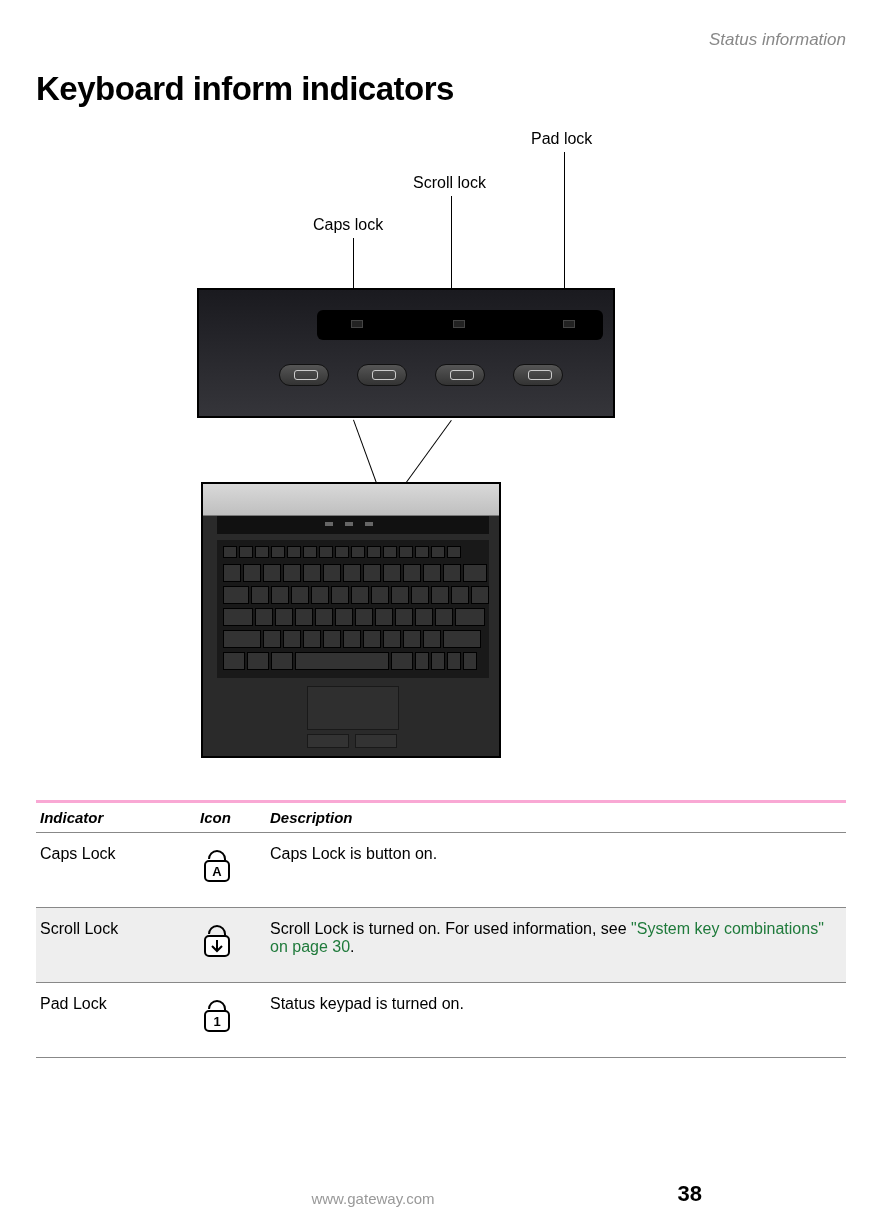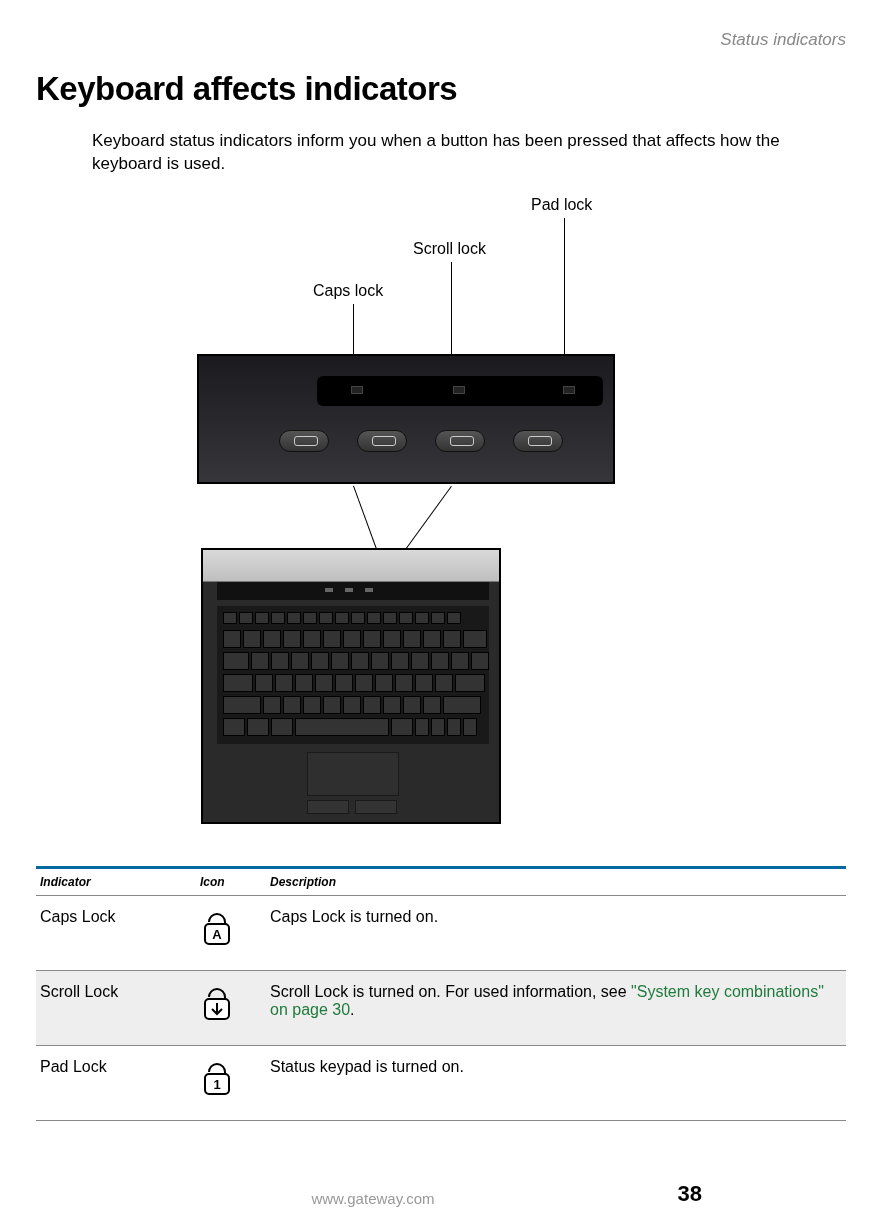--- a/index.html
+++ b/index.html
@@ -118,22 +118,22 @@
   
   .tbl {
     width: 100%;
     border-collapse: collapse;
     margin-top: 4px;
   }
   .tbl thead th {
     text-align: left;
     font-style: italic;
     font-weight: bold;
-    font-size: 12px;
-    border-top: 3px solid #0369a1;
+    font-size: 15px;
+    border-top: 3px solid #f9a8d4;
     border-bottom: 1.5px solid #888;
     padding: 6px 8px 6px 4px;
   }
   .tbl td {
     vertical-align: top;
     font-size: 16px;
     padding: 12px 8px 22px 4px;
     border-bottom: 1.5px solid #888;
   }
   .col-ind { width: 160px; }
@@ -159,25 +159,24 @@
     color: #000;
     font-weight: bold;
     font-size: 22px;
   }
 </style>
 </head>
 <body>
 
 <div class="page">
 
-  <div class="header-right">Status indicators</div>
-
-  <div class="title">Keyboard affects indicators</div>
-
-  <div class="intro">Keyboard status indicators inform you when a button has been pressed that affects how the keyboard is used.</div>
+  <div class="header-right">Status information</div>
+
+  <div class="title">Keyboard inform indicators</div>
+
 
   <div class="diagram">
 
     <span class="dlabel" style="left:440px; top:0px;">Pad lock</span>
     <span class="dlabel" style="left:322px; top:44px;">Scroll lock</span>
     <span class="dlabel" style="left:222px; top:86px;">Caps lock</span>
 
     <div class="vlead" style="left:473px; top:22px; height:150px;"></div>
     <div class="vlead" style="left:360px; top:66px; height:106px;"></div>
     <div class="vlead" style="left:262px; top:108px; height:64px;"></div>
@@ -313,21 +312,21 @@
     <tbody>
       <tr>
         <td>Caps Lock</td>
         <td>
           <svg class="lock-svg" width="34" height="40" viewBox="0 0 34 40">
             <path d="M9 14 a8 8 0 0 1 16 0 v4" fill="none" stroke="#000" stroke-width="2"></path>
             <rect x="5" y="16" width="24" height="20" rx="4" fill="#fff" stroke="#000" stroke-width="2"></rect>
             <text x="17" y="31" text-anchor="middle" font-family="Arial" font-size="13" font-weight="bold">A</text>
           </svg>
         </td>
-        <td>Caps Lock is turned on.</td>
+        <td>Caps Lock is button on.</td>
       </tr>
       <tr class="row-alt">
         <td>Scroll Lock</td>
         <td>
           <svg class="lock-svg" width="34" height="40" viewBox="0 0 34 40">
             <path d="M9 14 a8 8 0 0 1 16 0 v4" fill="none" stroke="#000" stroke-width="2"></path>
             <rect x="5" y="16" width="24" height="20" rx="4" fill="#fff" stroke="#000" stroke-width="2"></rect>
             <line x1="17" y1="20" x2="17" y2="30" stroke="#000" stroke-width="2"></line>
             <polyline points="12,26 17,31 22,26" fill="none" stroke="#000" stroke-width="2"></polyline>
           </svg>

